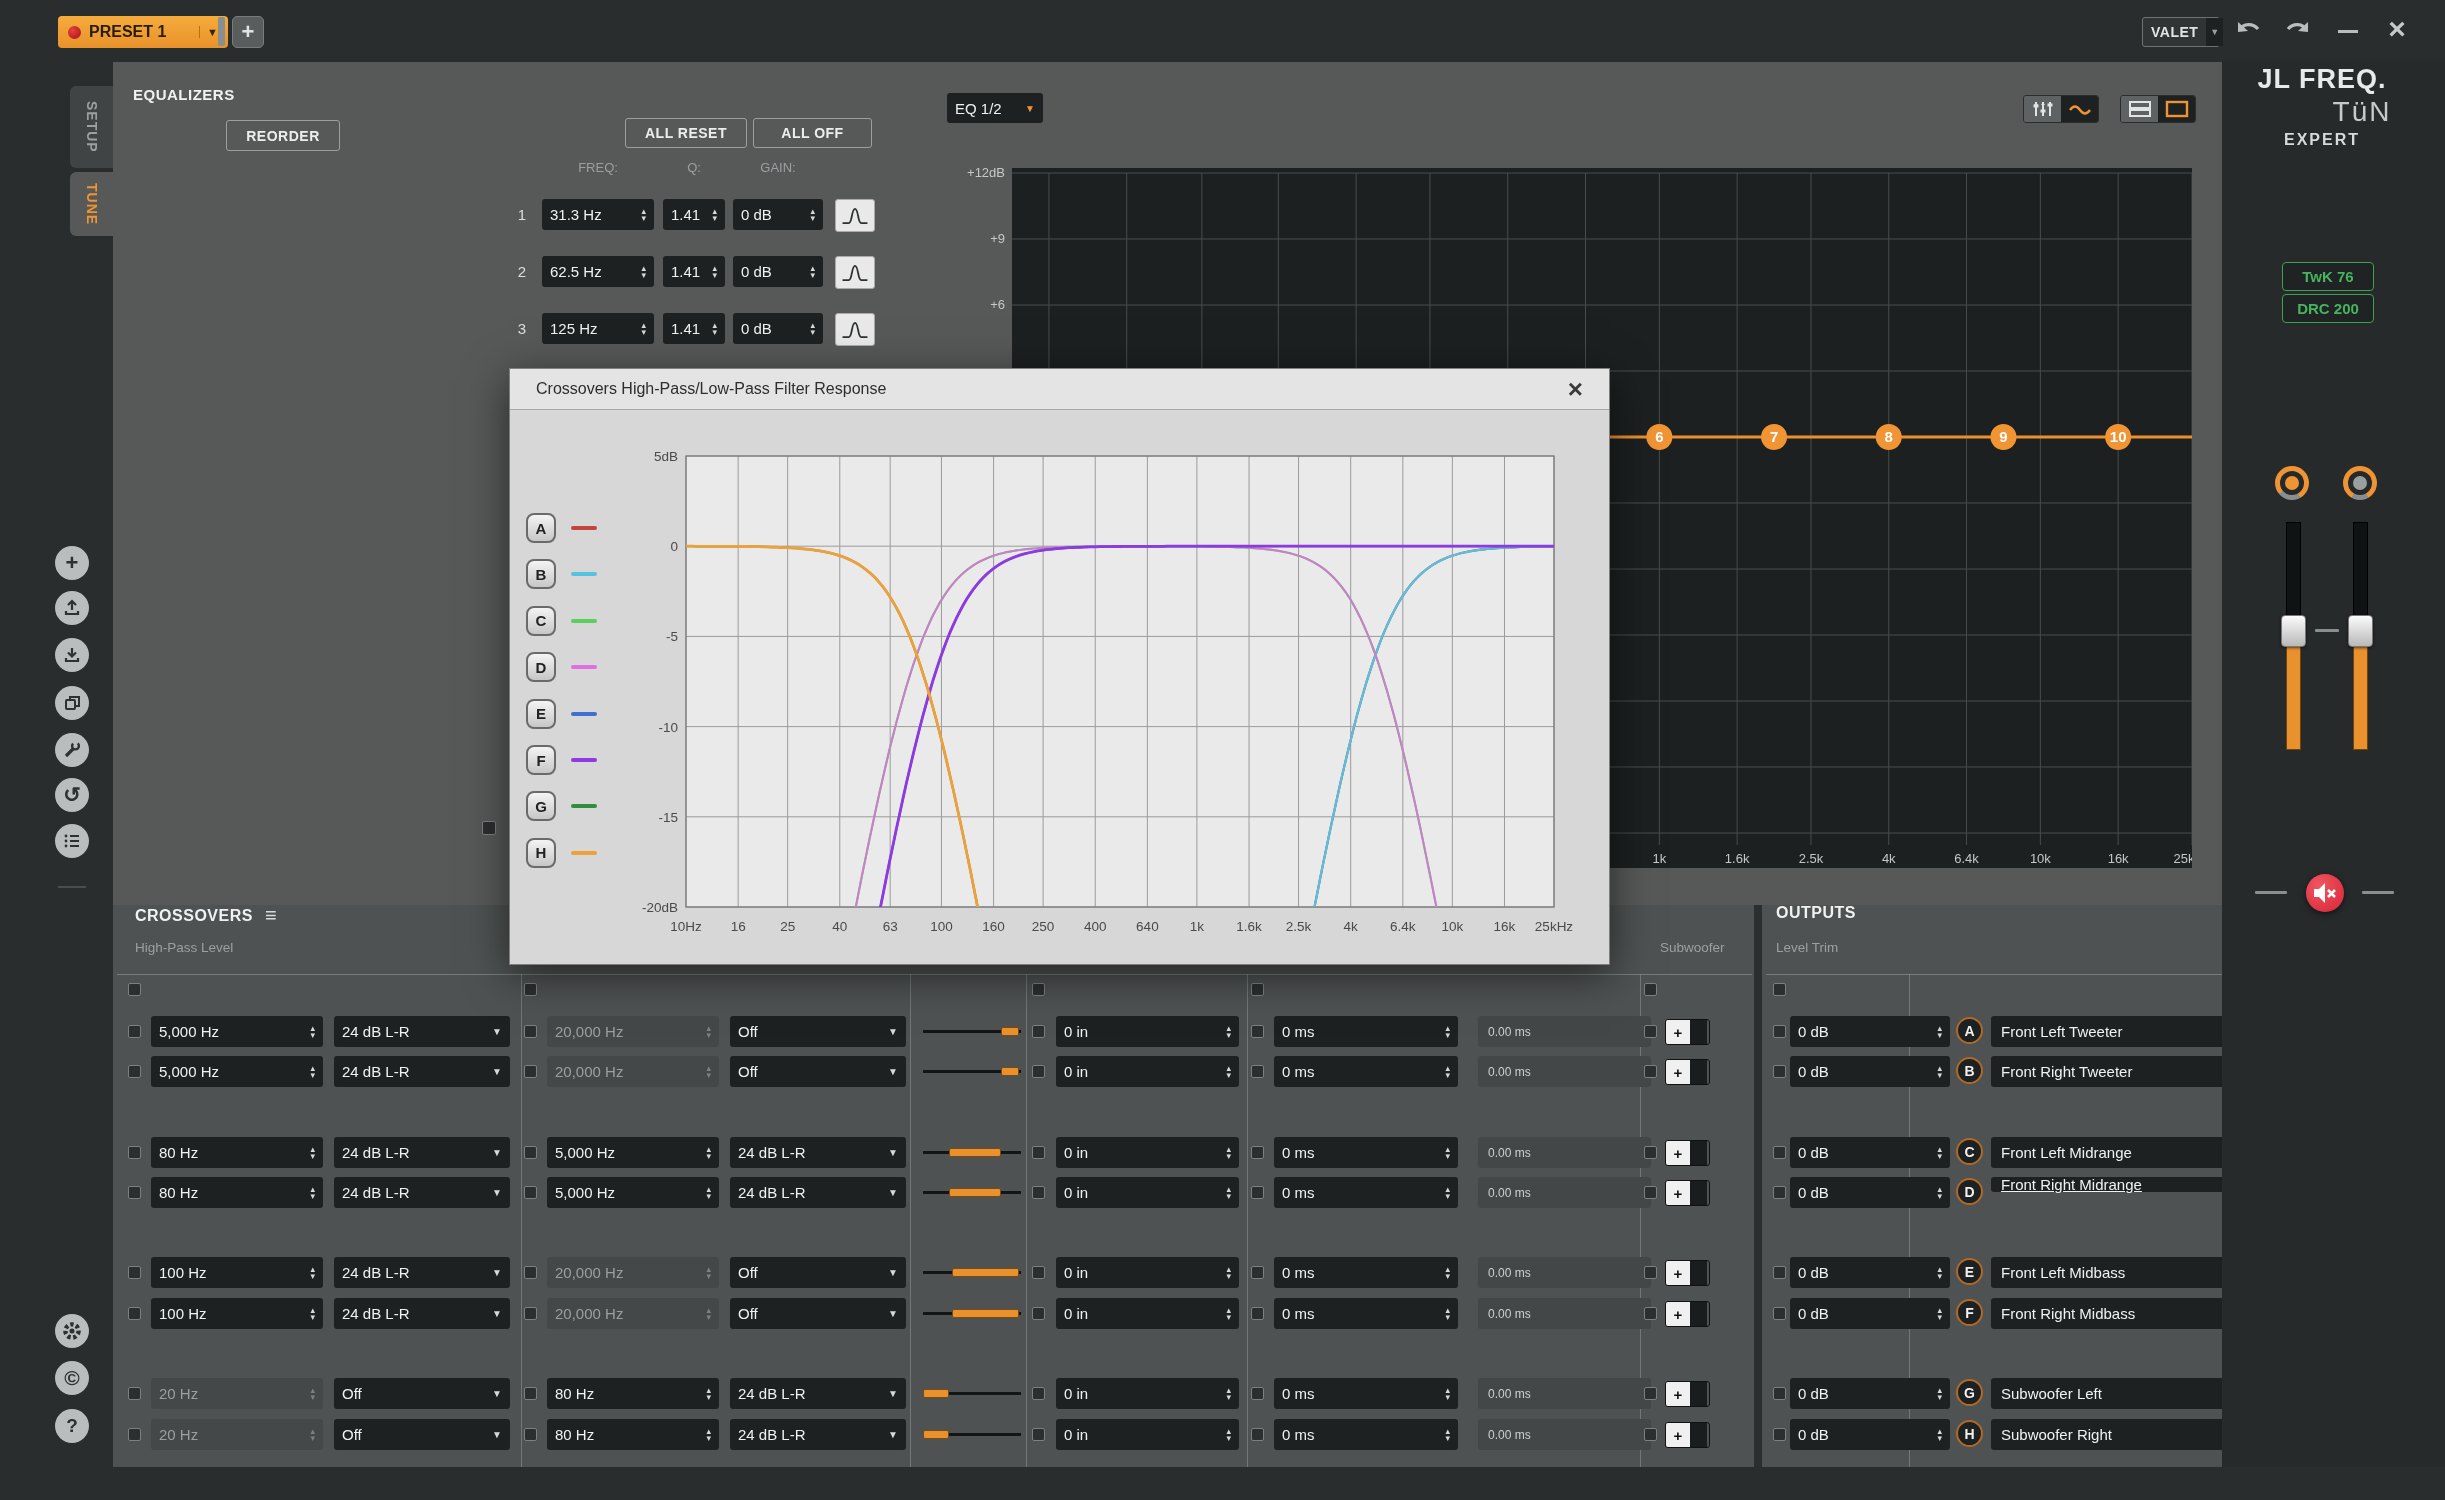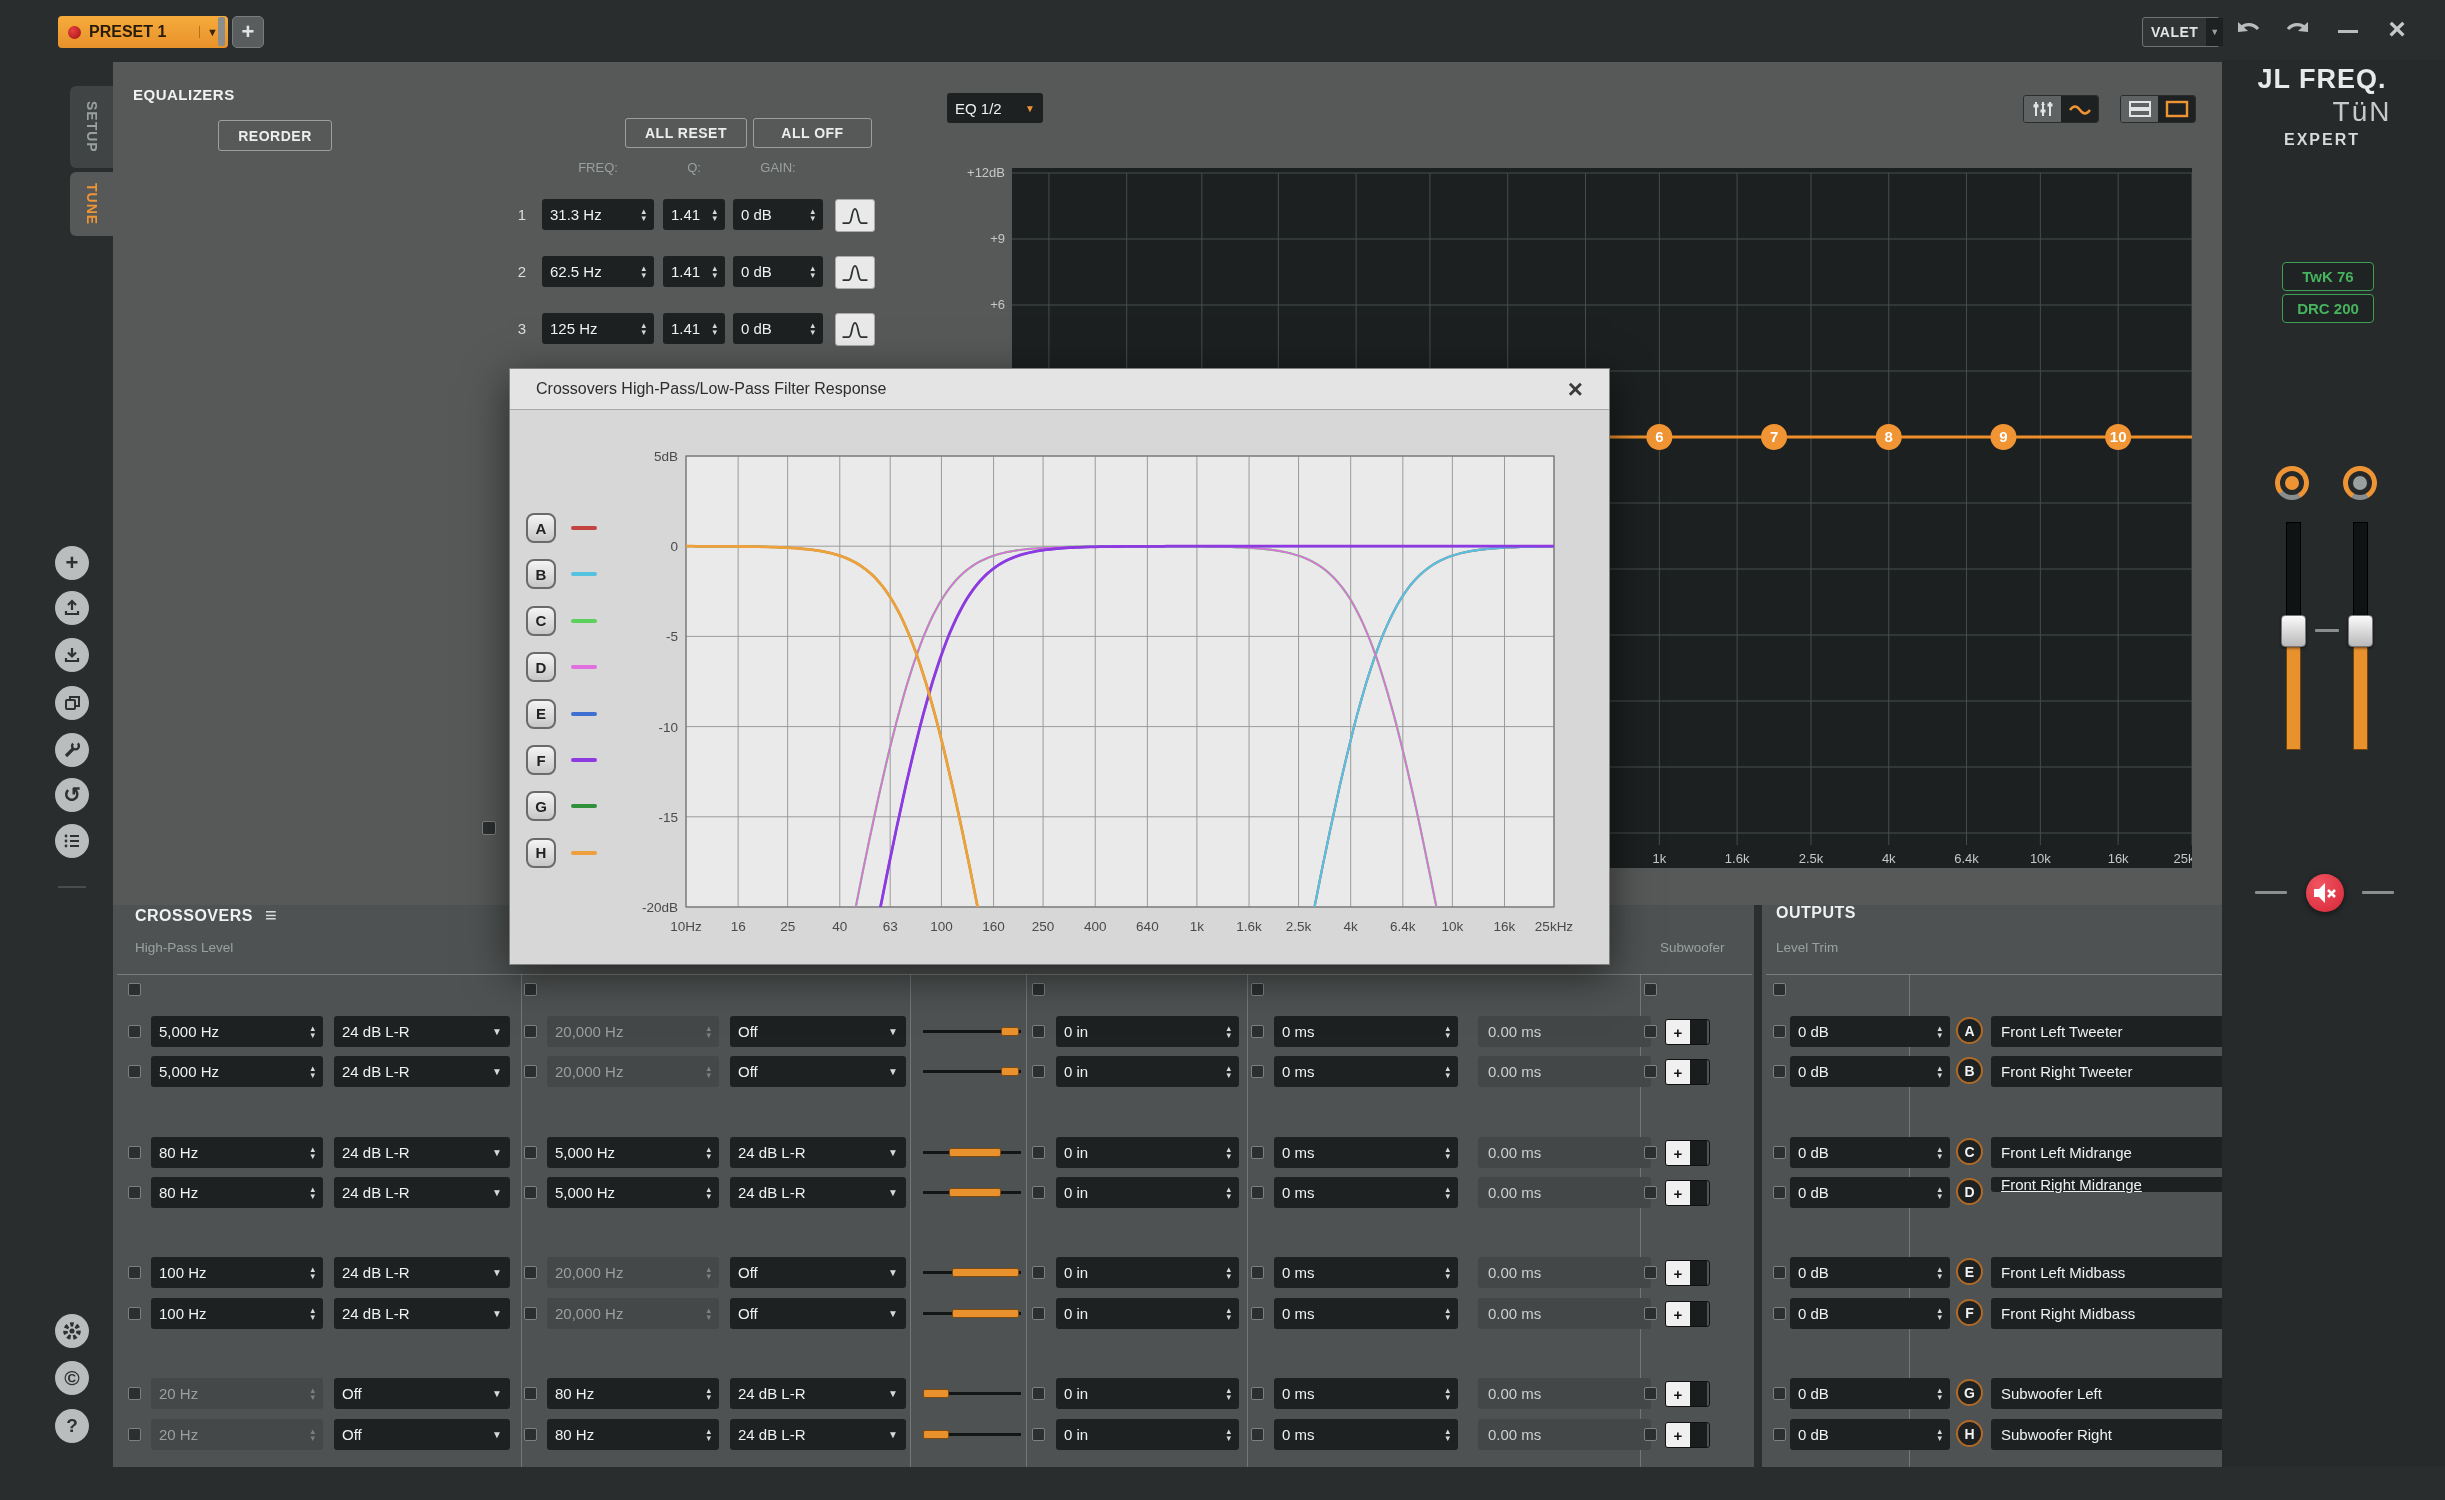--- a/index.html
+++ b/index.html
@@ -30,21 +30,21 @@
   .sub-lbl{font-size:13.5px;color:#9aa0a0;}
   .col-lbl{font-size:13px;color:#9aa0a0;text-align:center;}
   
   .spin,.drop{background:#1e2121;border-radius:3px;display:flex;align-items:center;color:#f0f2f2;
     font-size:15px;box-sizing:border-box;padding:0 8px;}
   .spin .sv,.drop .sv{flex:1;white-space:nowrap;overflow:hidden;}
   .arrs{display:flex;flex-direction:column;line-height:7px;font-size:9px;color:#d8dada;text-align:center;}
   .drop .caret{font-size:10px;color:#d8dada;}
   .dis{background:#454848 !important;color:#9b9f9f !important;}
   .dis .arrs,.dis .caret{color:#7c8080 !important;}
-  .ro-field{background:#434747;border-radius:3px;color:#cdd0d0;font-size:15px;display:flex;align-items:center;padding:0 10px;}
+  .ro-field{background:#434747;border-radius:3px;color:#cdd0d0;font-size:12px;display:flex;align-items:center;padding:0 10px;}
   .cb{width:13px;height:13px;background:#2c2f2f;border:1px solid #7c8080;border-radius:2px;box-sizing:border-box;}
   .sep-v{width:1px;background:rgba(160,165,165,.45);}
   .hline{height:1px;background:rgba(160,165,165,.5);}
   .bell-btn{background:#e9e9e9;border:1px solid #aaa;border-radius:3px;display:flex;align-items:center;justify-content:center;}
   
   .pol{display:flex;border-radius:3px;overflow:hidden;border:1px solid #111;}
   .pol .p1{width:24px;background:#f0f0f0;color:#111;font-weight:bold;font-size:15px;display:flex;align-items:center;justify-content:center;}
   .pol .p2{width:17px;background:#1a1d1d;}
   
   .badge{width:27px;height:27px;border-radius:50%;background:#1e2121;border:2px solid #b06a28;box-sizing:border-box;
@@ -169,21 +169,21 @@
       <div class="abs rail-ico" style="left: 55px; top: 1361px;">
         <span style="font-size:21px;">©</span>
       </div>
       <div class="abs rail-ico" style="left: 55px; top: 1409px;">
         <span style="font-size:19px;">?</span>
       </div>
       <div class="abs" style="left: 58px; top: 886px; width: 28px; height: 2px; background: rgb(74, 77, 77);"></div>
     </div>
 
   <div class="abs sect-title" style="left:133px;top:86px;font-size:15px;">EQUALIZERS</div>
-  <div class="abs ghost-btn" style="left:218px;top:120px;width:112px;height:29px;">REORDER</div>
+  <div class="abs ghost-btn" style="left:226px;top:120px;width:112px;height:29px;">REORDER</div>
   <div class="abs ghost-btn" style="left:625px;top:118px;width:120px;height:28px;">ALL RESET</div>
   <div class="abs ghost-btn" style="left:753px;top:118px;width:117px;height:28px;">ALL OFF</div>
   <div class="abs drop" style="left:947px;top:93px;width:96px;height:30px;">
     <span class="sv">EQ 1/2</span>
     <span class="caret" style="color:#ef9434;">▼</span>
   </div>
   <div class="abs col-lbl" style="left:542px;top:160px;width:112px;">FREQ:</div>
   <div class="abs col-lbl" style="left:663px;top:160px;width:62px;">Q:</div>
   <div class="abs col-lbl" style="left:733px;top:160px;width:90px;">GAIN:</div>
   <div id="eq-bands">

